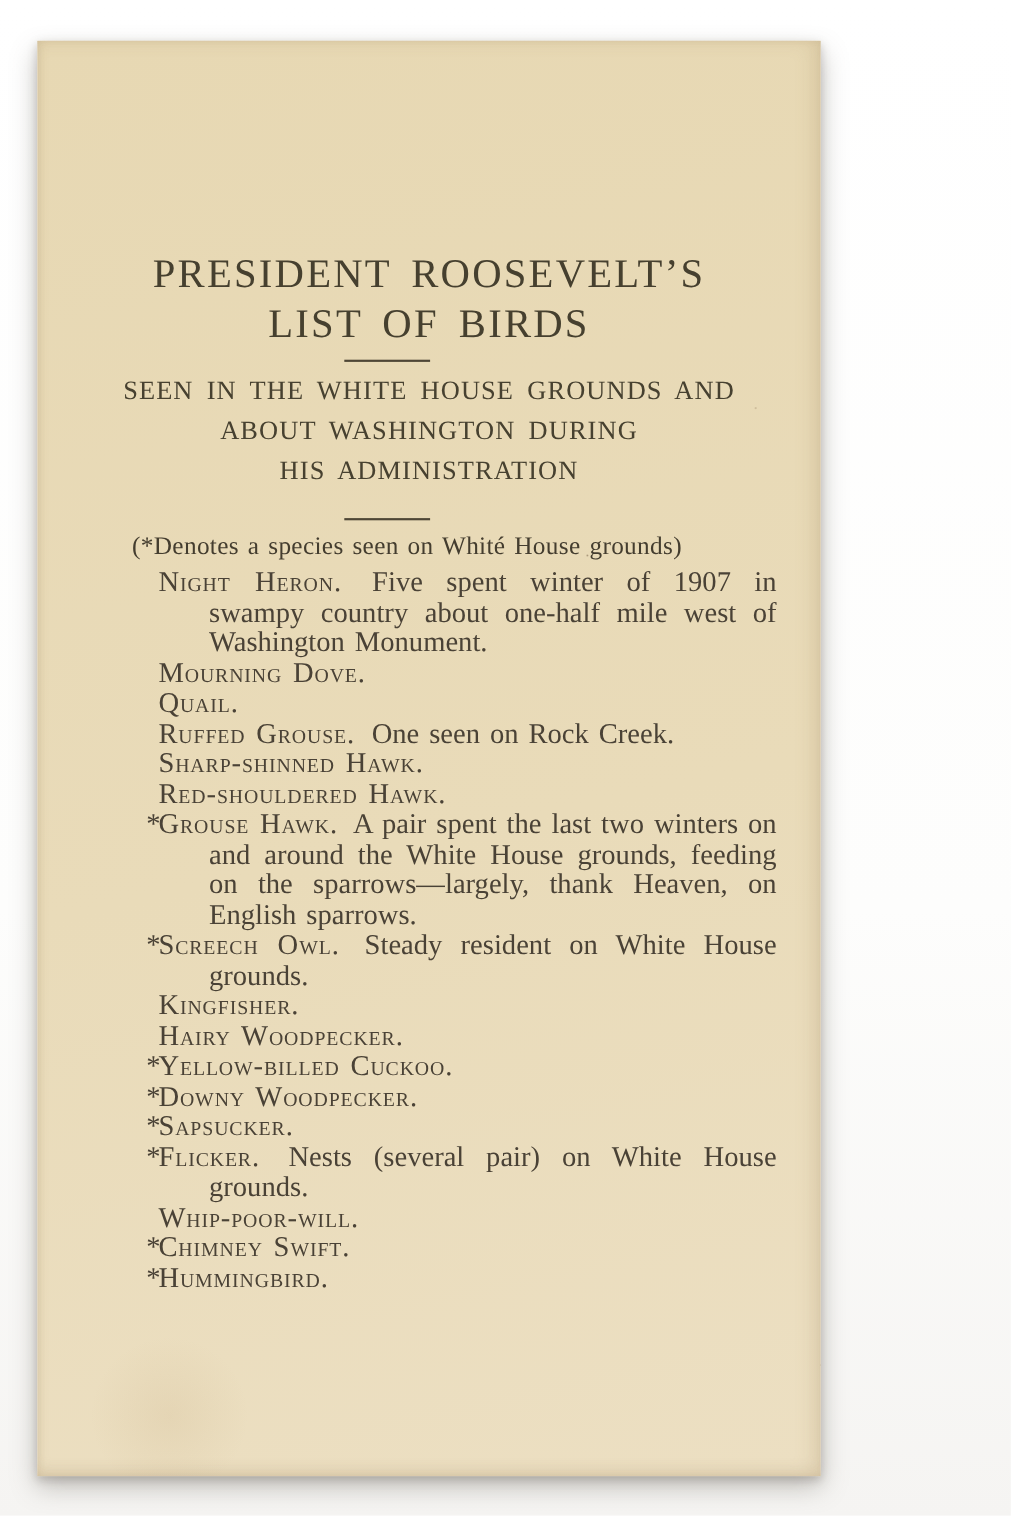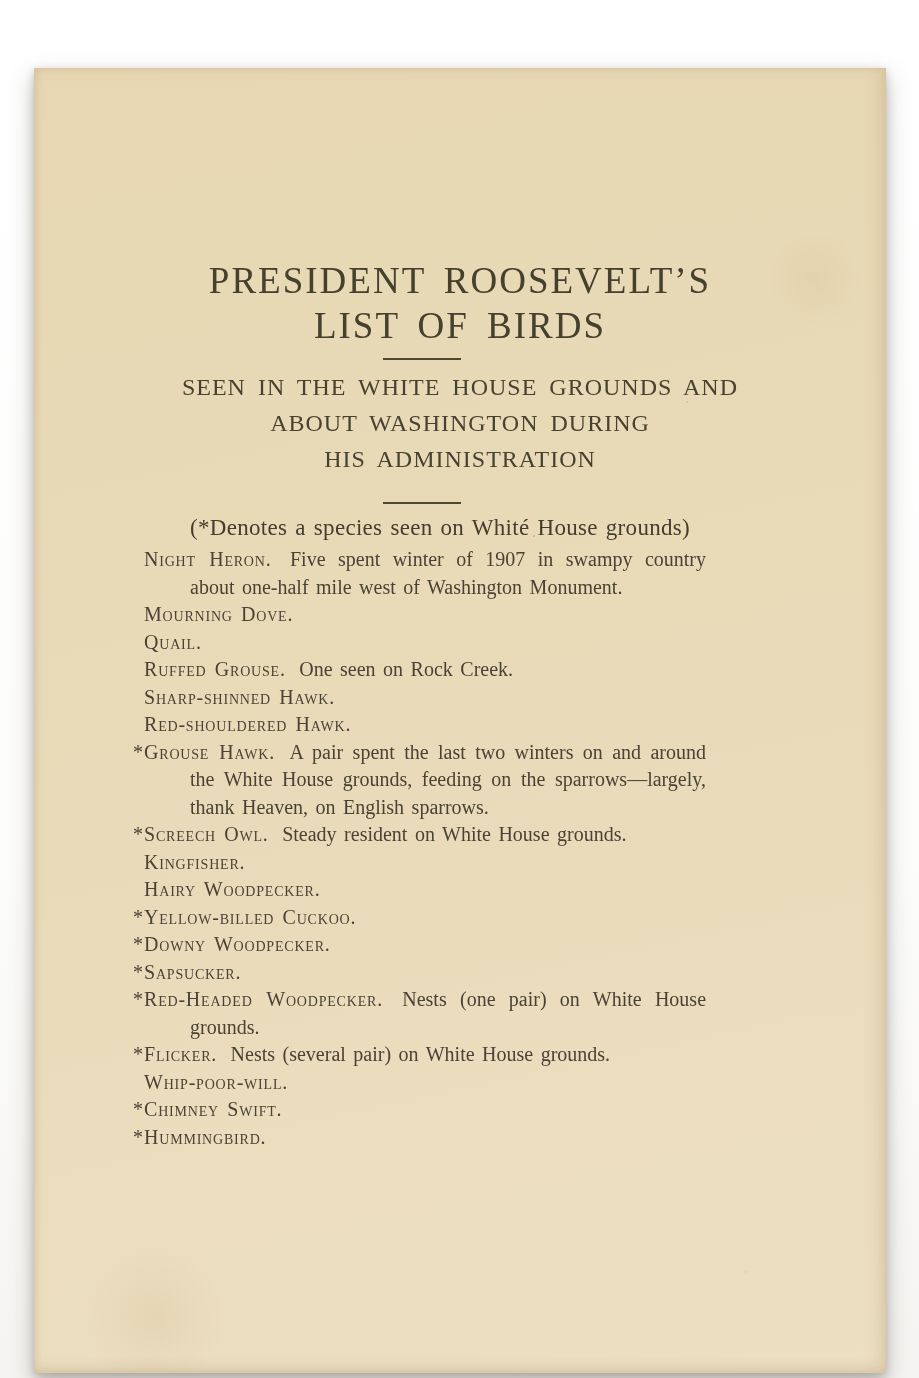--- a/index.html
+++ b/index.html
@@ -17,35 +17,34 @@
     color: var(--ink);
   }
   .scan-backdrop {
     position: relative;
     width: 919px; height: 1378px;
     background: linear-gradient(180deg, #ffffff 0%, #fdfdfc 60%, #f5f4f2 100%);
   }
   .paper {
     position: absolute;
     left: 34px; top: 37px;
-    width: 852px; height: 1305px;
+    width: 712px; height: 1305px;
     background:
       radial-gradient(circle 2px at 500px 468px, rgba(90,70,45,0.45), rgba(90,70,45,0) 70%),
       radial-gradient(circle 2px at 653px 334px, rgba(110,85,55,0.30), rgba(110,85,55,0) 70%),
       radial-gradient(circle 1.5px at 712px 1204px, rgba(110,85,55,0.25), rgba(110,85,55,0) 70%),
       radial-gradient(circle 60px at 780px 210px, rgba(160,125,75,0.08), rgba(160,125,75,0) 80%),
       radial-gradient(circle 90px at 120px 1250px, rgba(170,135,85,0.10), rgba(170,135,85,0) 80%),
       linear-gradient(168deg, var(--paper) 0%, #e9dbb9 55%, var(--paper-bottom) 100%);
     box-shadow:
       0 10px 22px rgba(100, 95, 85, 0.38),
       0 3px 8px rgba(100, 95, 85, 0.28),
       inset -8px 0 16px rgba(150, 120, 80, 0.14),
       inset 2px 0 6px rgba(150, 120, 80, 0.10),
       inset 0 -6px 12px rgba(150, 120, 80, 0.10);
-    margin-top: 31px;
   }
   .title-block { margin-top: 190px; text-align: center; }
   .title-line {
     font-size: 37px;
     line-height: 45px;
     letter-spacing: 2px;
     word-spacing: 7px;
     color: #46402f;
   }
   .rule {
@@ -73,21 +72,21 @@
     line-height: 24px;
     letter-spacing: 0.3px;
     word-spacing: 2px;
     position: relative;
     left: -20px;
     color: #443d2f;
   }
   .bird-list {
     margin: 6px 0 0 100px;
     width: 572px;
-    font-size: 20px;
+    font-size: 26px;
     line-height: 27.5px;
   }
   .entry {
     padding-left: 56px;
     text-indent: -46px;
     text-align: justify;
     word-spacing: 2.5px;
   }
   .star {
     display: inline-block;
@@ -133,21 +132,20 @@
         <div class="entry"><span class="bird-name">Ruffed Grouse.</span> <span class="bird-desc">One seen on Rock Creek.</span></div>
         <div class="entry"><span class="bird-name">Sharp-shinned Hawk.</span></div>
         <div class="entry"><span class="bird-name">Red-shouldered Hawk.</span></div>
         <div class="entry"><span class="star">*</span><span class="bird-name">Grouse Hawk.</span> <span class="bird-desc">A pair spent the last two winters on and around the White House grounds, feeding on the sparrows—largely, thank Heaven, on English sparrows.</span></div>
         <div class="entry"><span class="star">*</span><span class="bird-name">Screech Owl.</span> <span class="bird-desc">Steady resident on White House grounds.</span></div>
         <div class="entry"><span class="bird-name">Kingfisher.</span></div>
         <div class="entry"><span class="bird-name">Hairy Woodpecker.</span></div>
         <div class="entry"><span class="star">*</span><span class="bird-name">Yellow-billed Cuckoo.</span></div>
         <div class="entry"><span class="star">*</span><span class="bird-name">Downy Woodpecker.</span></div>
         <div class="entry"><span class="star">*</span><span class="bird-name">Sapsucker.</span></div>
-        <div class="entry"><span class="star">*</span><span class="bird-name">Red-Headed Woodpecker.</span> <span class="bird-desc">Nests (one pair) on White House grounds.</span></div>
         <div class="entry"><span class="star">*</span><span class="bird-name">Flicker.</span> <span class="bird-desc">Nests (several pair) on White House grounds.</span></div>
         <div class="entry"><span class="bird-name">Whip-poor-will.</span></div>
         <div class="entry"><span class="star">*</span><span class="bird-name">Chimney Swift.</span></div>
         <div class="entry"><span class="star">*</span><span class="bird-name">Hummingbird.</span></div>
       </div>
 
   </div>
 </div>
 
 </body></html>

